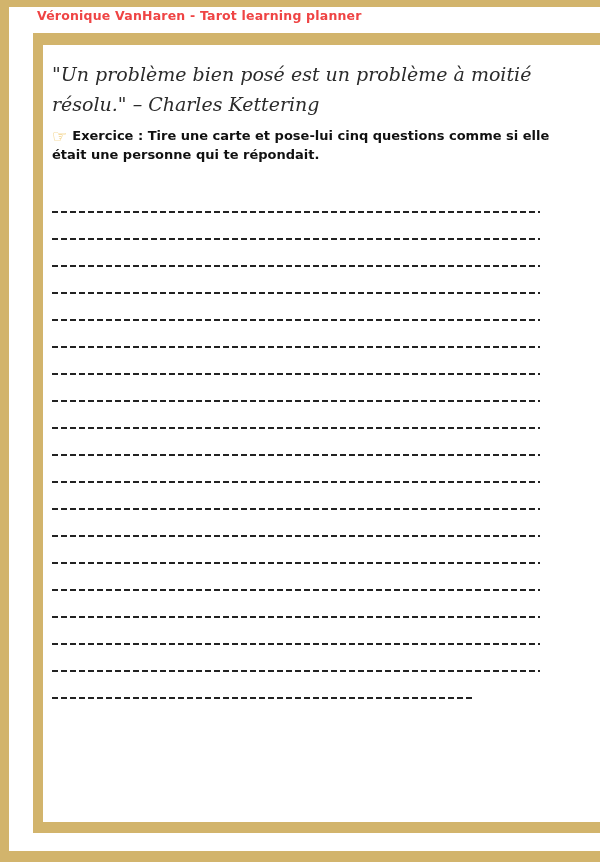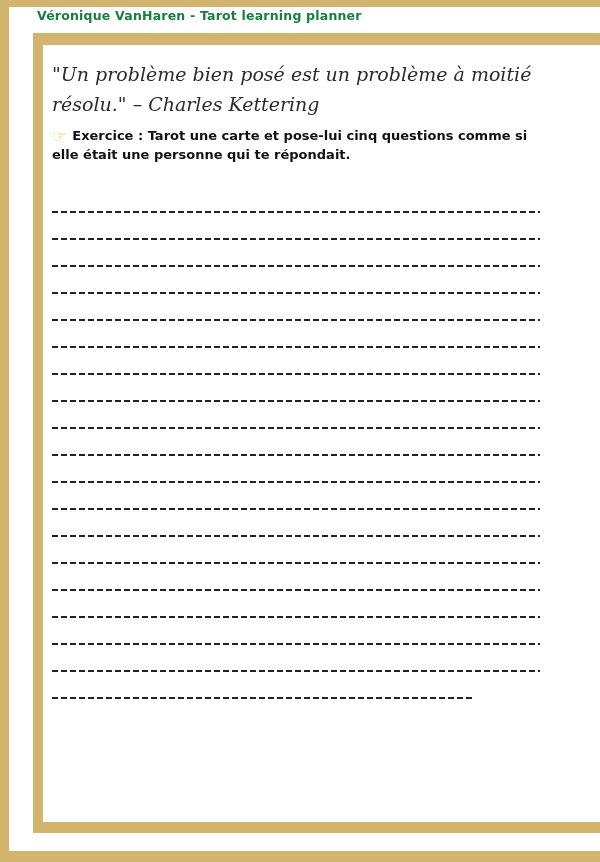--- a/index.html
+++ b/index.html
@@ -9,21 +9,21 @@
     background: #ffffff;
     position: relative;
     font-family: "DejaVu Sans", sans-serif;
   }
   .outer-border-left   { position: absolute; left: 0; top: 0; width: 9px; height: 862px; background: var(--gold); }
   .outer-border-top    { position: absolute; left: 0; top: 0; width: 600px; height: 7px; background: var(--gold); }
   .outer-border-bottom { position: absolute; left: 0; top: 851px; width: 600px; height: 11px; background: var(--gold); }
 
   .doc-header {
     position: absolute; left: 37px; top: 8px;
-    font-size: 12.5px; font-weight: bold; color: #15803d;
+    font-size: 12.5px; font-weight: bold; color: #ef4444;
     letter-spacing: 0.2px; white-space: nowrap;
   }
 
   .page-frame {
     position: absolute; left: 33px; top: 33px;
     width: 567px; height: 800px;
     border: 11px solid var(--gold);
     border-top-width: 12px;
     border-left-width: 10px;
     border-right: none;
@@ -83,21 +83,21 @@
 <div class="doc-header">Véronique VanHaren - Tarot learning planner</div>
 
 <div class="page-frame"></div>
 
 <div class="content">
 
 
   <div class="quote">"Un problème bien posé est un problème à moitié résolu." – Charles Kettering</div>
 
   <div class="exercise">
-    <span class="hand-icon">☞</span><span>Exercice : Tarot une carte et pose-lui cinq questions comme si elle était une personne qui te répondait.</span>
+    <span class="hand-icon">☞</span><span>Exercice : Tire une carte et pose-lui cinq questions comme si elle était une personne qui te répondait.</span>
   </div>
 
   <div class="writing-lines">
       <div class="line-row">
         <div class="dashed"></div>
       </div>
       <div class="line-row">
         <div class="dashed"></div>
       </div>
       <div class="line-row">

